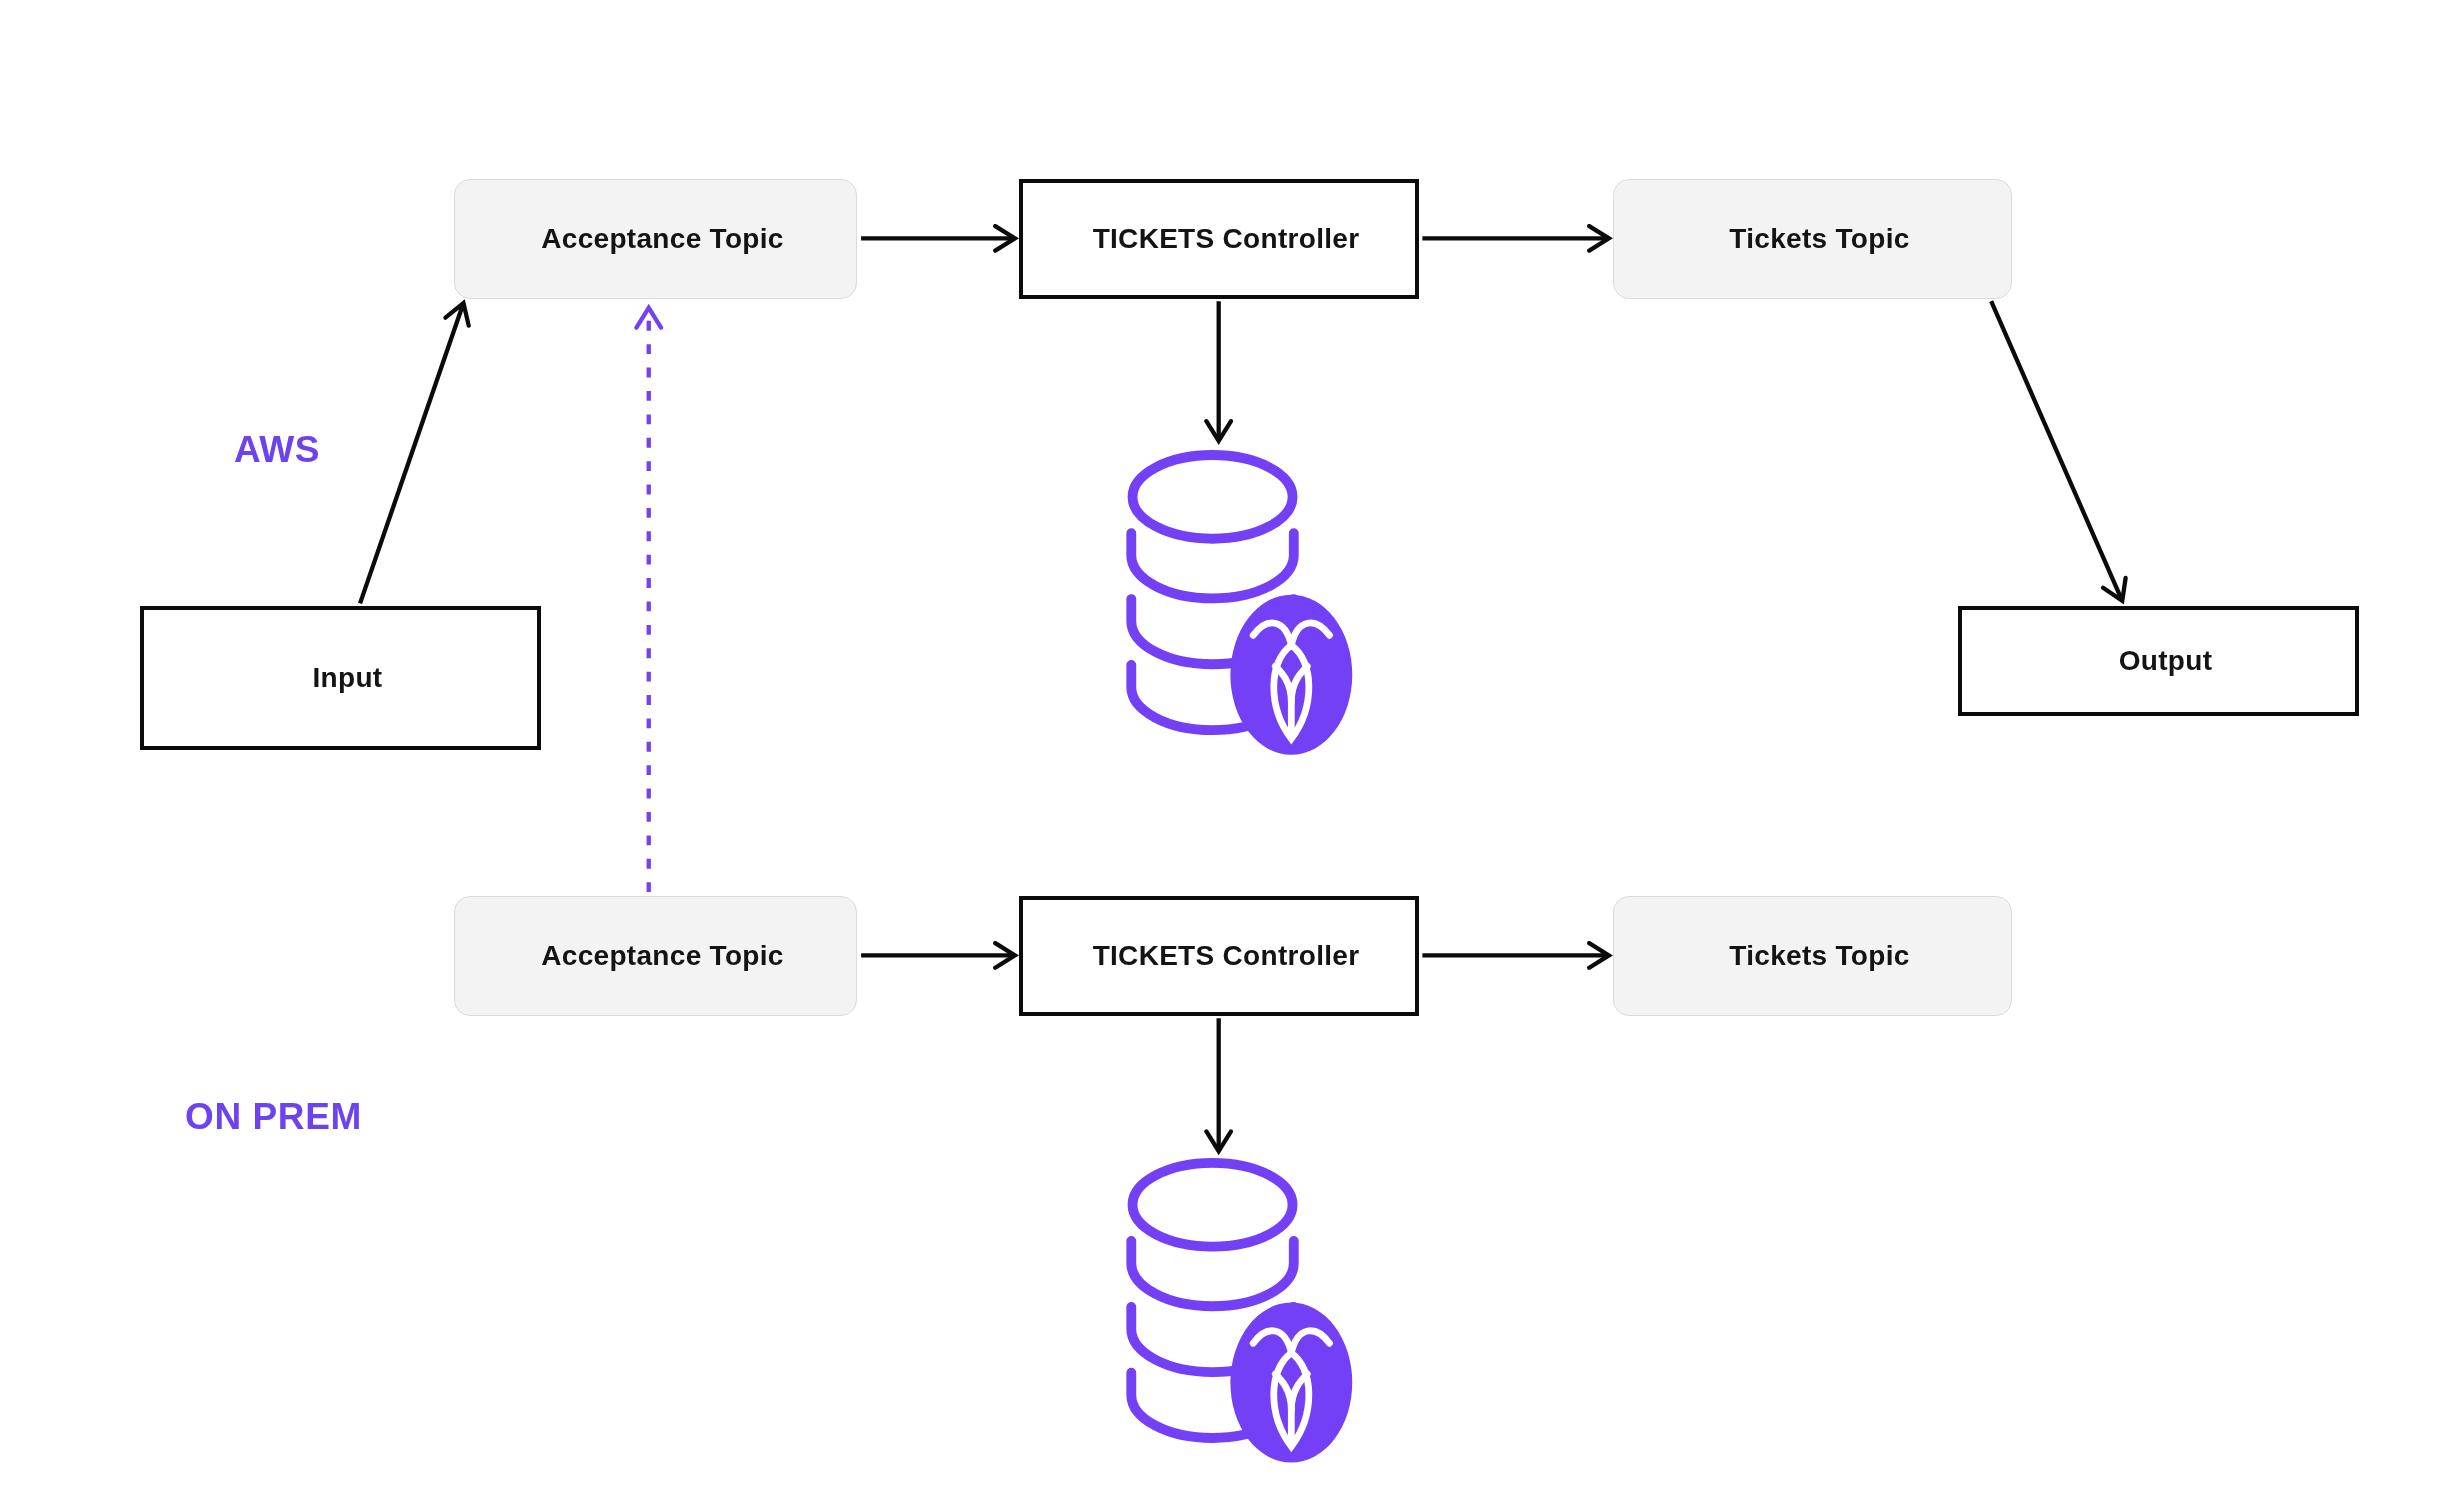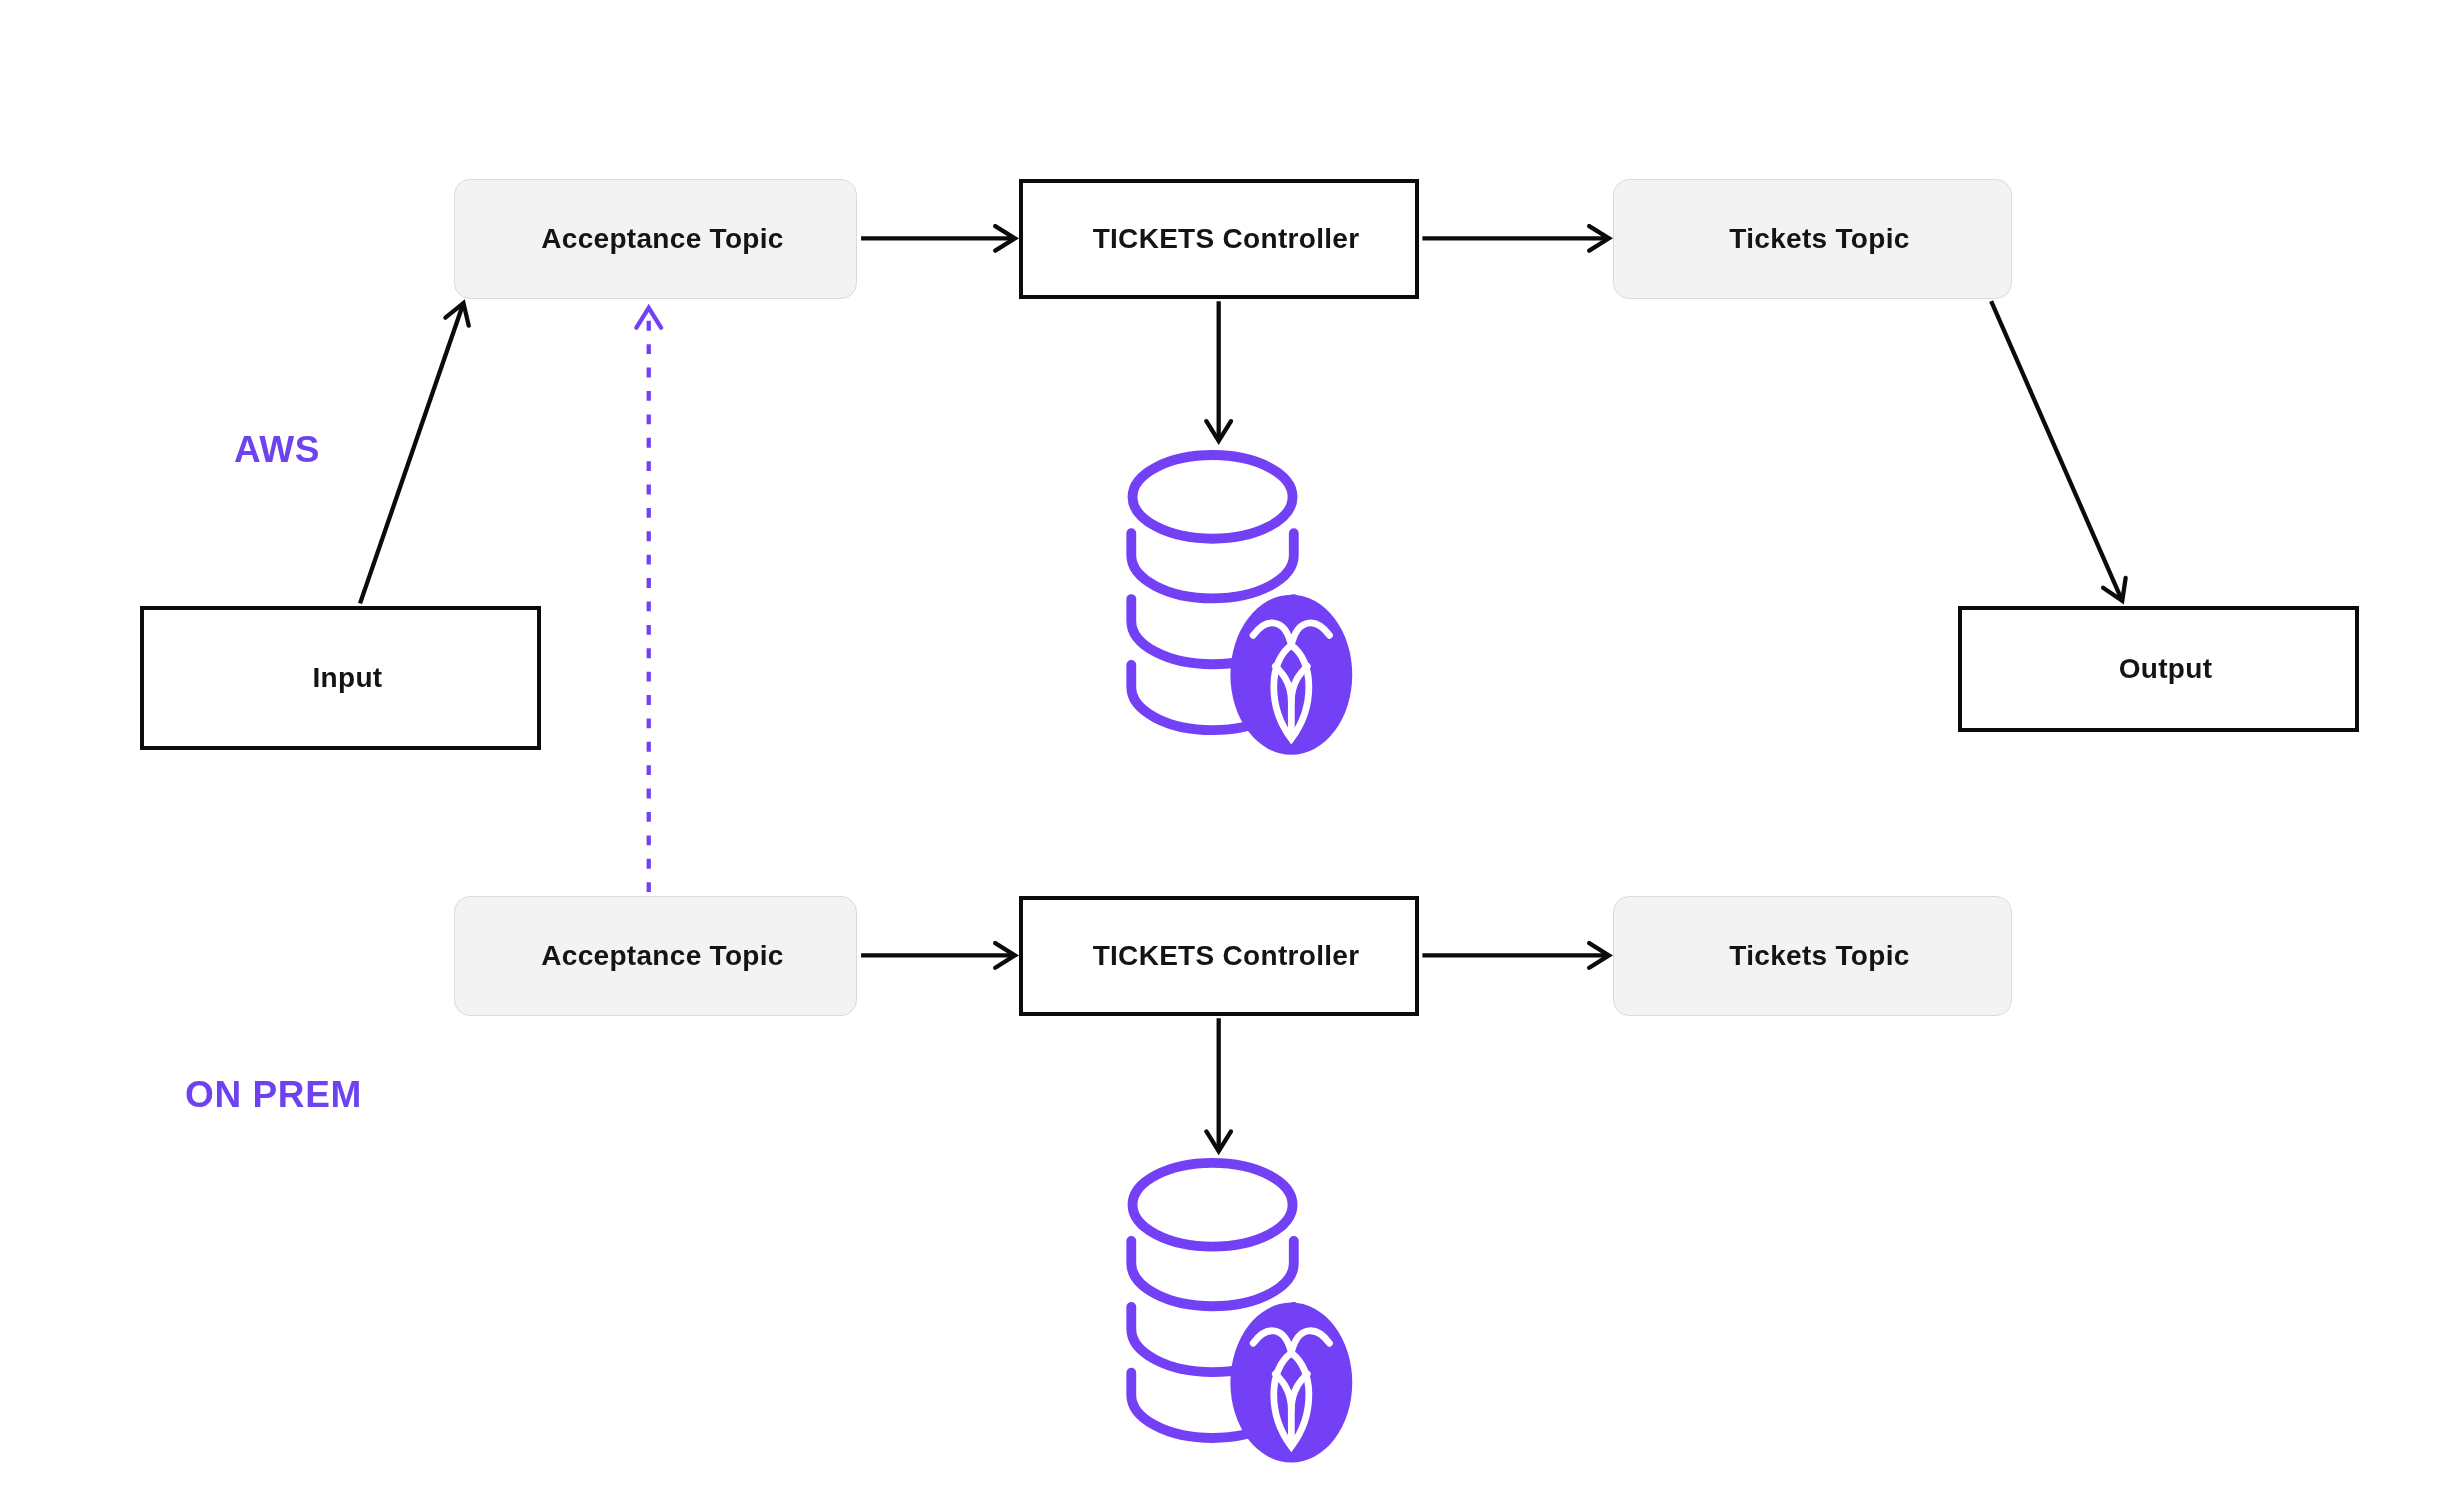--- a/index.html
+++ b/index.html
@@ -99,39 +99,39 @@
 
   <g transform="translate(1830,730)">
     <use href="#db-icon"></use>
   </g>
   <g transform="translate(1830,1880)">
     <use href="#db-icon"></use>
   </g>
 </svg>
 
 <div class="region-label" style="left:234px;top:429px;">AWS</div>
-<div class="region-label" style="left:185px;top:1074px;">ON PREM</div>
+<div class="region-label" style="left:185px;top:1096px;">ON PREM</div>
 
 <div class="node process" style="left:140px;top:606px;width:401px;height:144px;">
   <span>Input</span>
 </div>
 
 <div class="node topic" style="left:454px;top:179px;width:403px;height:120px;">
   <span>Acceptance Topic</span>
 </div>
 
 <div class="node process" style="left:1019px;top:179px;width:400px;height:120px;">
   <span>TICKETS Controller</span>
 </div>
 
 <div class="node topic" style="left:1613px;top:179px;width:399px;height:120px;">
   <span>Tickets Topic</span>
 </div>
 
-<div class="node process" style="left:1958px;top:606px;width:401px;height:126px;">
+<div class="node process" style="left:1958px;top:606px;width:401px;height:110px;">
   <span>Output</span>
 </div>
 
 <div class="node topic" style="left:454px;top:896px;width:403px;height:120px;">
   <span>Acceptance Topic</span>
 </div>
 
 <div class="node process" style="left:1019px;top:896px;width:400px;height:120px;">
   <span>TICKETS Controller</span>
 </div>

